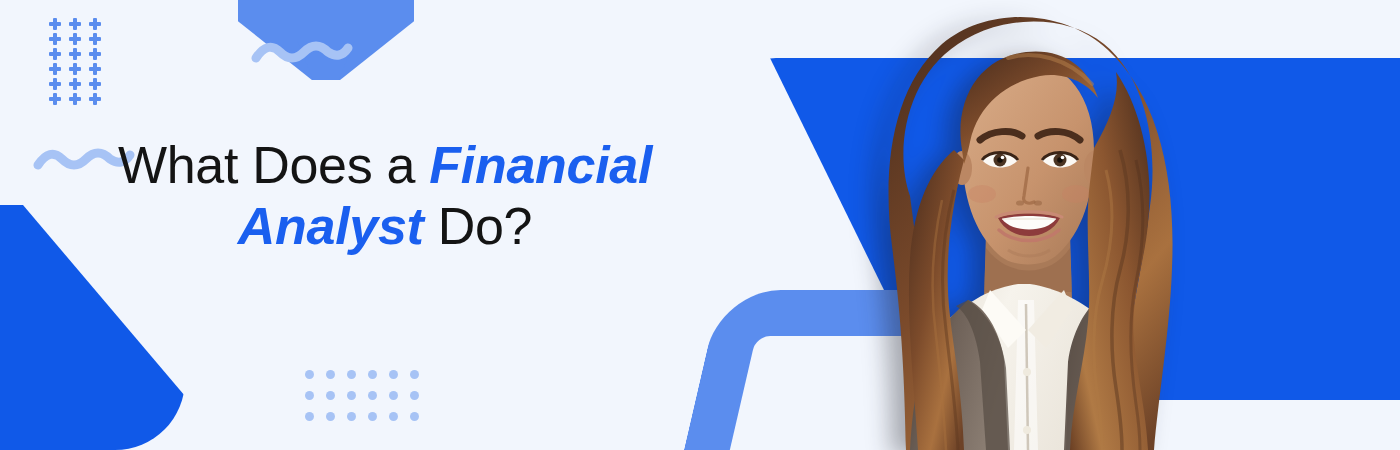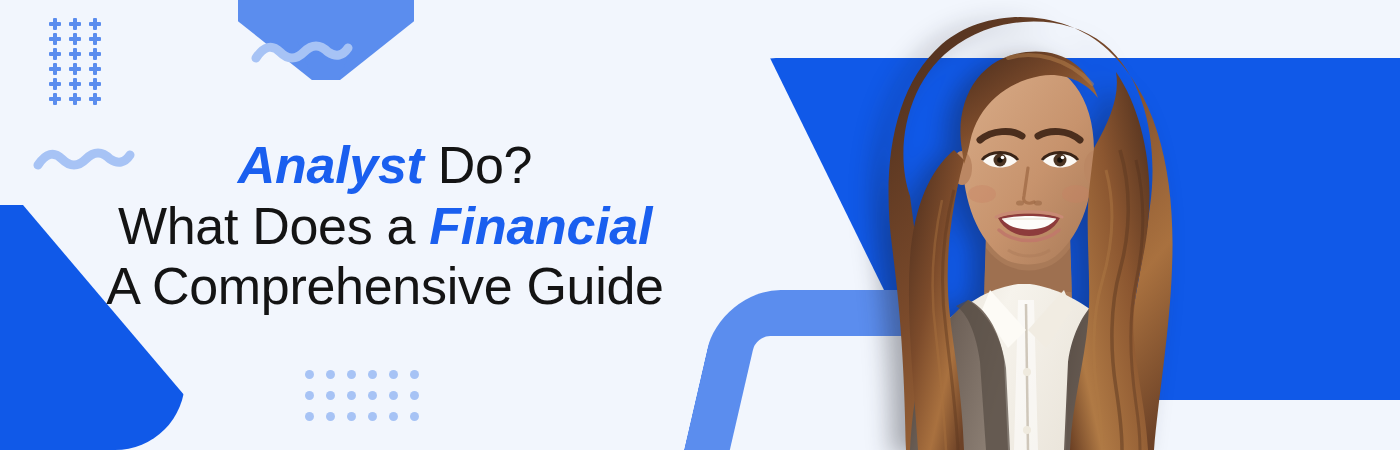--- a/index.html
+++ b/index.html
@@ -243,23 +243,22 @@
     </svg>
   </div>
 
   <div class="wave wave-top">
     <svg width="104" height="34" viewBox="0 0 104 34">
       <path d="M6 22 Q 18 4 30 16 T 54 16 T 78 16 Q 90 24 98 12" fill="none" stroke="currentColor" stroke-width="9" stroke-linecap="round"></path>
     </svg>
   </div>
 
   <h1 class="headline">
+    <span class="line"><span>What Does a </span><span class="accent">Financial</span></span>
     <span class="line"><span class="accent">Analyst</span><span> Do?</span></span>
-    <span class="line"><span>What Does a </span><span class="accent">Financial</span></span>
-    <span class="line">A Comprehensive Guide</span>
   </h1>
 
   <div class="portrait">
     <svg width="330" height="450" viewBox="0 0 330 450" role="img">
       <defs>
         <linearGradient id="blazerGrad" x1="0" y1="0" x2="1" y2="0.4">
           <stop offset="0%" stop-color="#463c35"></stop>
           <stop offset="45%" stop-color="#6e6158"></stop>
           <stop offset="100%" stop-color="#8a7d72"></stop>
         </linearGradient>

